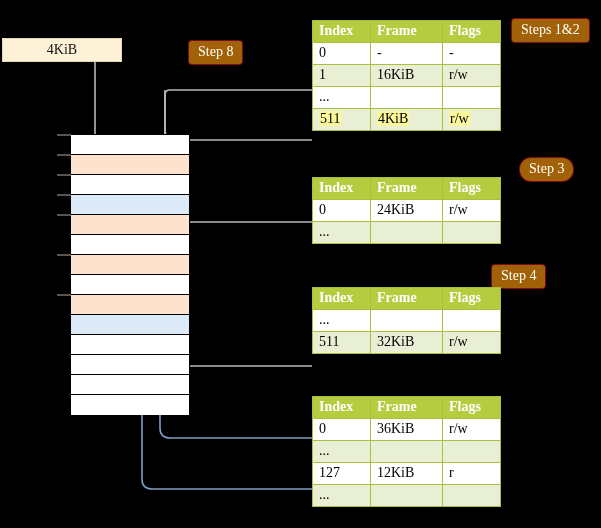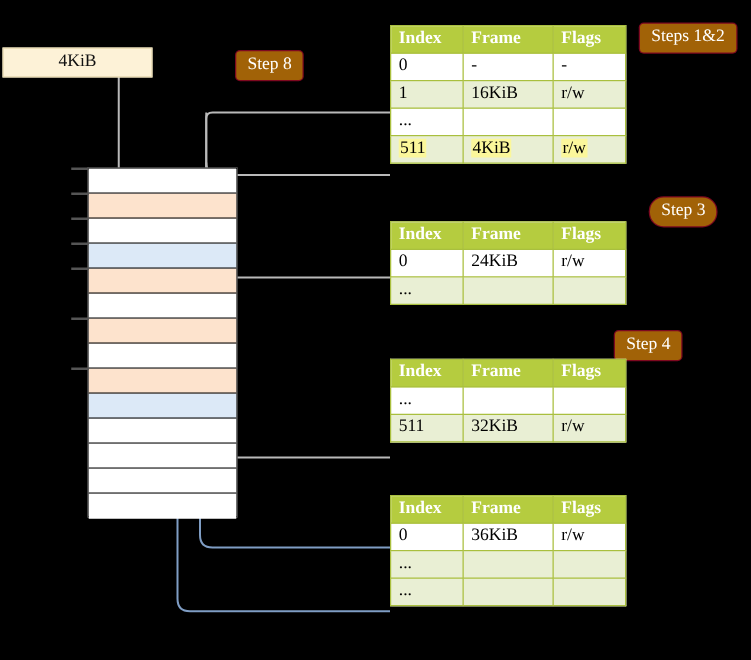--- a/index.html
+++ b/index.html
@@ -253,20 +253,25 @@
         <tr class="plain">
           <td class="col-index">0</td>
           <td class="col-frame">36KiB</td>
           <td class="col-flags">r/w</td>
         </tr>
         <tr class="alt">
           <td class="col-index">...</td>
           <td class="col-frame"></td>
           <td class="col-flags"></td>
         </tr>
+        <tr class="plain">
+          <td class="col-index">127</td>
+          <td class="col-frame">12KiB</td>
+          <td class="col-flags">r</td>
+        </tr>
         <tr class="alt">
           <td class="col-index">...</td>
           <td class="col-frame"></td>
           <td class="col-flags"></td>
         </tr>
       </tbody>
     </table>
 
 </div>
 

